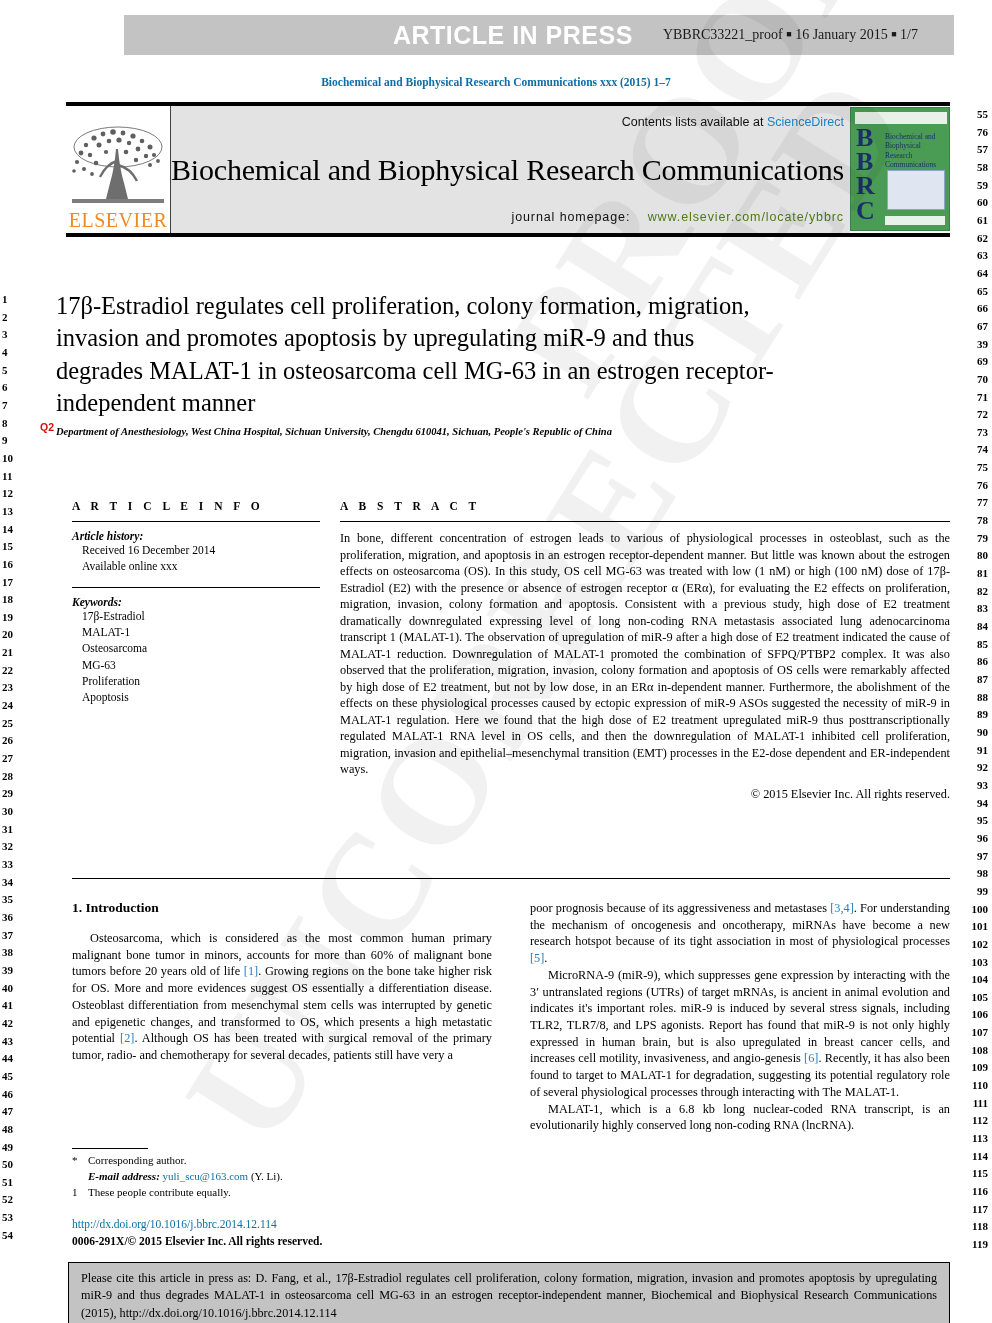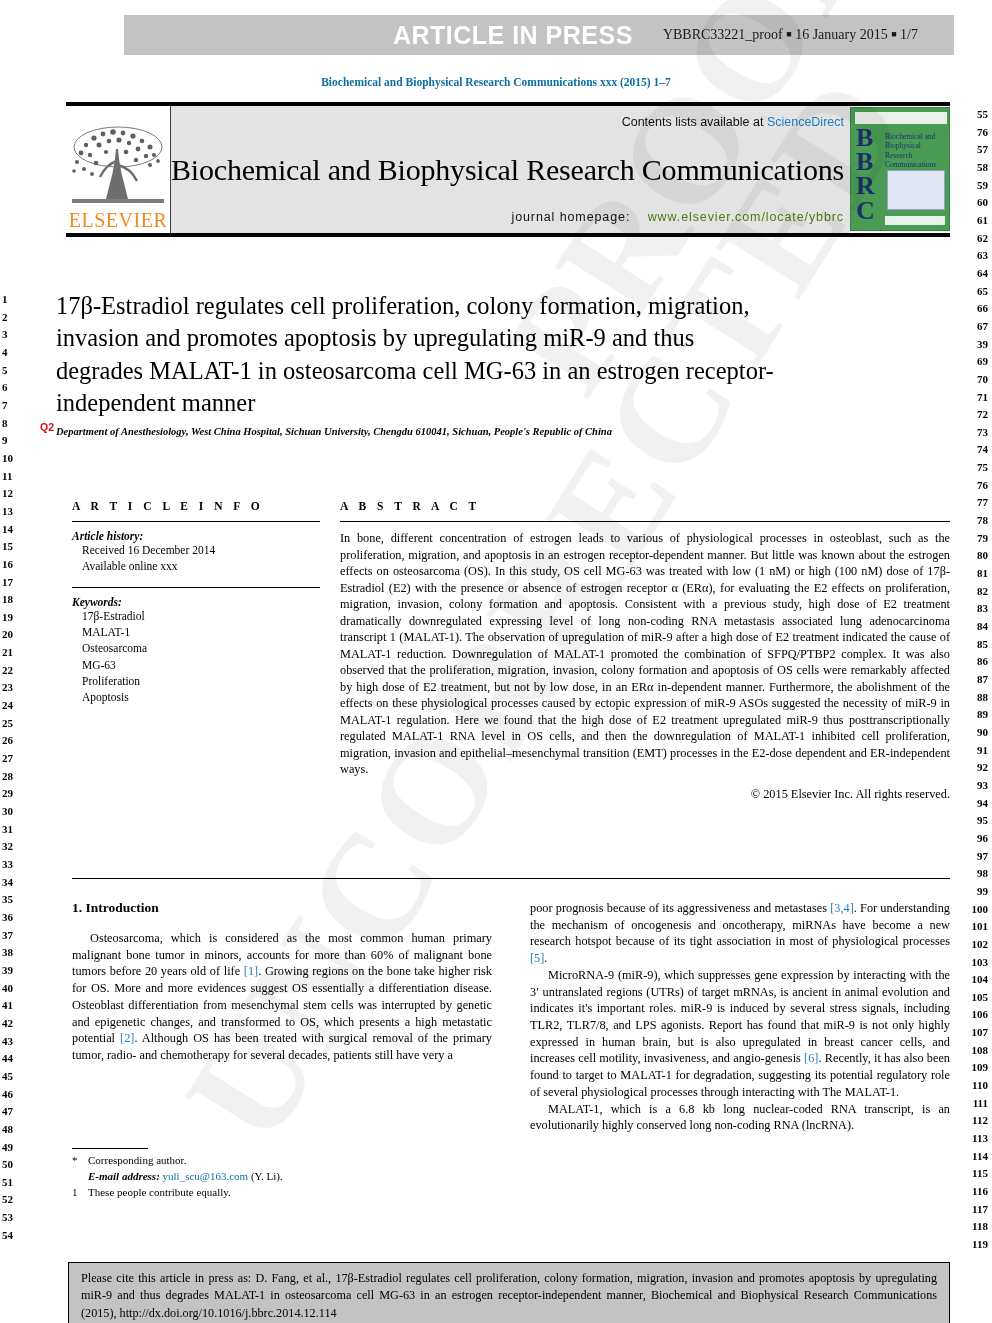--- a/index.html
+++ b/index.html
@@ -644,15 +644,19 @@
     <span class="marker">*</span>
     <span>Corresponding author.</span><br>
     <span class="ital">E-mail address:</span>
     <span class="link">yuli_scu@163.com</span>
     <span>(Y. Li).</span>
   </div>
   <div class="fn">
     <span class="marker">1</span>
     <span>These people contribute equally.</span>
   </div>
+  <div id="doi-block">
+    <div id="doi-link">http://dx.doi.org/10.1016/j.bbrc.2014.12.114</div>
+    <div id="issn-line">0006-291X/© 2015 Elsevier Inc. All rights reserved.</div>
+  </div>
 </div>
 
 <div id="cite-box">Please cite this article in press as: D. Fang, et al., 17β-Estradiol regulates cell proliferation, colony formation, migration, invasion and promotes apoptosis by upregulating miR-9 and thus degrades MALAT-1 in osteosarcoma cell MG-63 in an estrogen receptor-independent manner, Biochemical and Biophysical Research Communications (2015), http://dx.doi.org/10.1016/j.bbrc.2014.12.114</div>
 
 </body></html>

